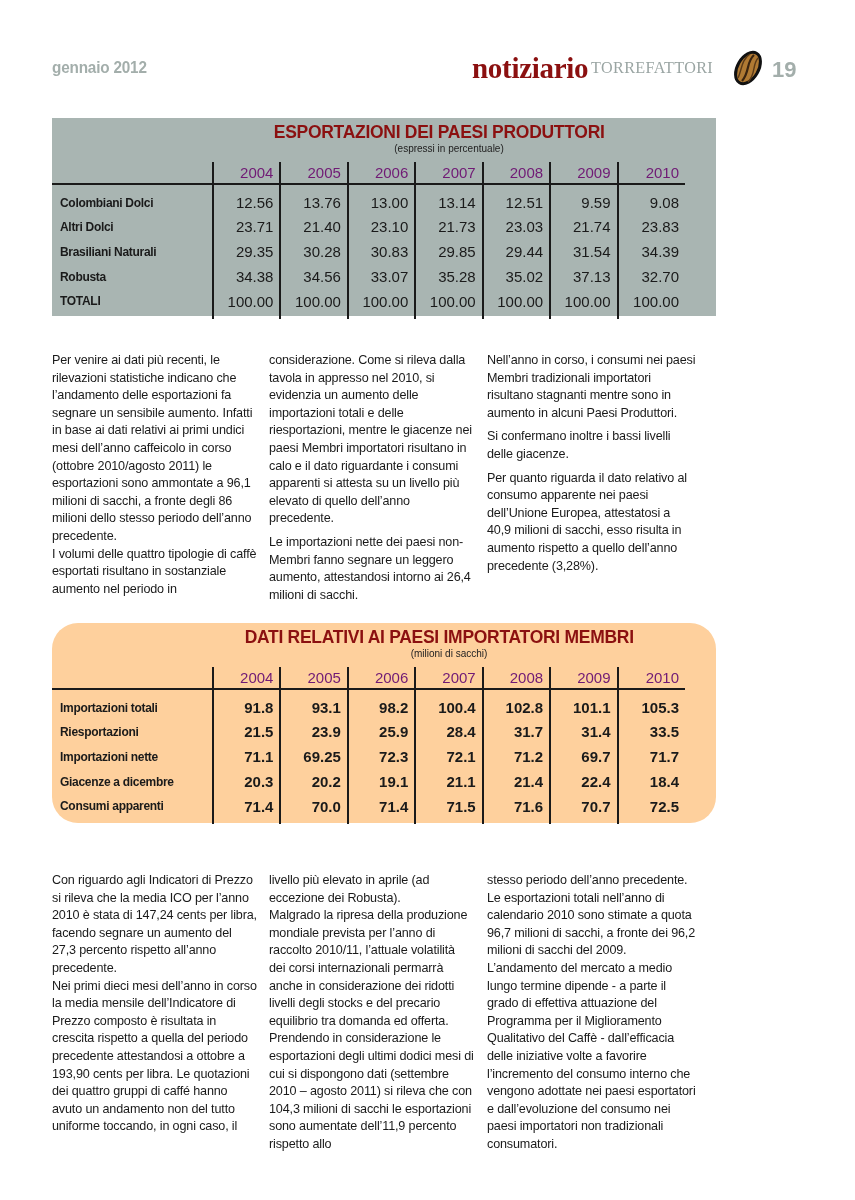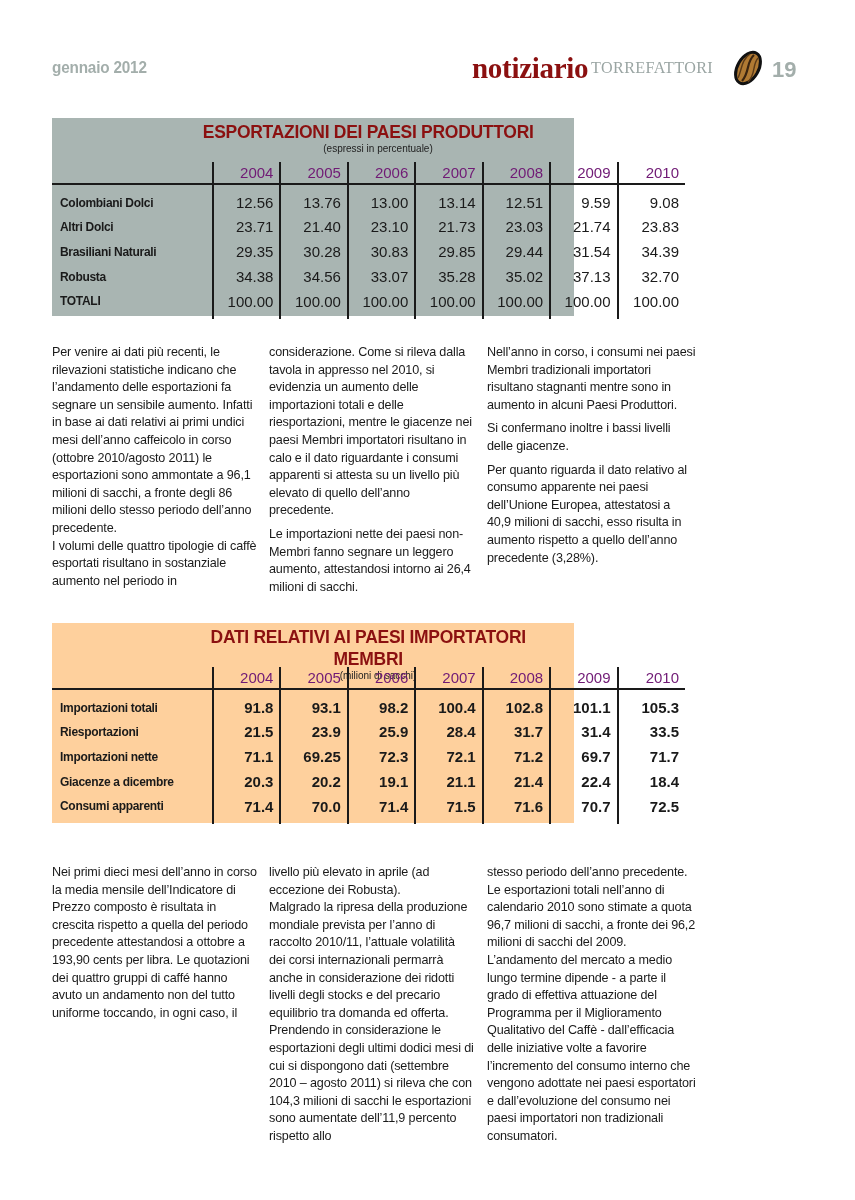--- a/index.html
+++ b/index.html
@@ -25,24 +25,24 @@
       font-size: 17px; color: #9aa5a3; margin-left: 3px; letter-spacing: 0.4px;
       transform: scaleX(0.95); transform-origin: left center;
     }
     .masthead .bean { margin-left: 8px; width: 40px; height: 40px; }
     .page-num {
       position: absolute; left: 772px; top: 57px;
       font-weight: bold; font-size: 22px; color: #a3aeab;
     }
 
     .table-box {
-      position: absolute; left: 52px; width: 522px;
+      position: absolute; left: 52px; width: 664px;
     }
     .table-box.gray { top: 118px; height: 198px; background: #a9b5b2; }
-    .table-box.orange { top: 623px; height: 200px; background: #fed09d; }
+    .table-box.orange { top: 623px; height: 200px; background: #fed09d; border-radius: 26px; }
 
     .tbl-title {
       text-align: center; font-weight: bold; color: #8b1010;
       font-size: 19px; padding-left: 120px; letter-spacing: -0.3px;
       transform: scaleX(0.92);
       line-height: 22px; padding-top: 3px;
     }
     .tbl-sub {
       text-align: center; font-size: 10px; color: #222; padding-left: 130px;
       line-height: 11px;
@@ -69,20 +69,21 @@
     }
     .gray table.data td.num { font-weight: normal; }
     .gray table.data td.rowlabel { font-weight: bold; }
     .orange table.data td.num { font-weight: bold; }
     table.data tr.first td { padding-top: 6px; height: 30px; }
     table.data tr.last td { padding-bottom: 6px; height: 30px; }
 
     .text-col {
       position: absolute; font-size: 12.6px; line-height: 17.6px; color: #1a1a1a;
       letter-spacing: -0.15px;
+      margin-top: 8px;
     }
     .text-col p { margin: 0; }
     .text-col p.gap { margin-top: 6px; }
     .col1 { left: 52px; width: 205px; }
     .col2 { left: 269px; width: 205px; }
     .col3 { left: 487px; width: 210px; }
     .sec1 { top: 344px; }
     .sec2 { top: 864px; }
   </style>
 </head>
@@ -271,20 +272,21 @@
         <td class="num">71.5</td>
         <td class="num">71.6</td>
         <td class="num">70.7</td>
         <td class="num">72.5</td>
       </tr>
     </tbody>
   </table>
 </div>
 
 <div class="text-col col1 sec2">
+  <p>Con riguardo agli Indicatori di Prezzo si rileva che la media ICO per l’anno 2010 è stata di 147,24 cents per libra, facendo segnare un aumento del 27,3 percento rispetto all’anno precedente.</p>
   <p>Nei primi dieci mesi dell’anno in corso la media mensile dell’Indicatore di Prezzo composto è risultata in crescita rispetto a quella del periodo precedente attestandosi a ottobre a 193,90 cents per libra. Le quotazioni dei quattro gruppi di caffé hanno avuto un andamento non del tutto uniforme toccando, in ogni caso, il</p>
 </div>
 <div class="text-col col2 sec2">
   <p>livello più elevato in aprile (ad eccezione dei Robusta).</p>
   <p>Malgrado la ripresa della produzione mondiale prevista per l’anno di raccolto 2010/11, l’attuale volatilità dei corsi internazionali permarrà anche in considerazione dei ridotti livelli degli stocks e del precario equilibrio tra domanda ed offerta.</p>
   <p>Prendendo in considerazione le esportazioni degli ultimi dodici mesi di cui si dispongono dati (settembre 2010 – agosto 2011) si rileva che con 104,3 milioni di sacchi le esportazioni sono aumentate dell’11,9 percento rispetto allo</p>
 </div>
 <div class="text-col col3 sec2">
   <p>stesso periodo dell’anno precedente. Le esportazioni totali nell’anno di calendario 2010 sono stimate a quota 96,7 milioni di sacchi, a fronte dei 96,2 milioni di sacchi del 2009. L’andamento del mercato a medio lungo termine dipende - a parte il grado di effettiva attuazione del Programma per il Miglioramento Qualitativo del Caffè - dall’efficacia delle iniziative volte a favorire l’incremento del consumo interno che vengono adottate nei paesi esportatori e dall’evoluzione del consumo nei paesi importatori non tradizionali consumatori.</p>
 </div>

